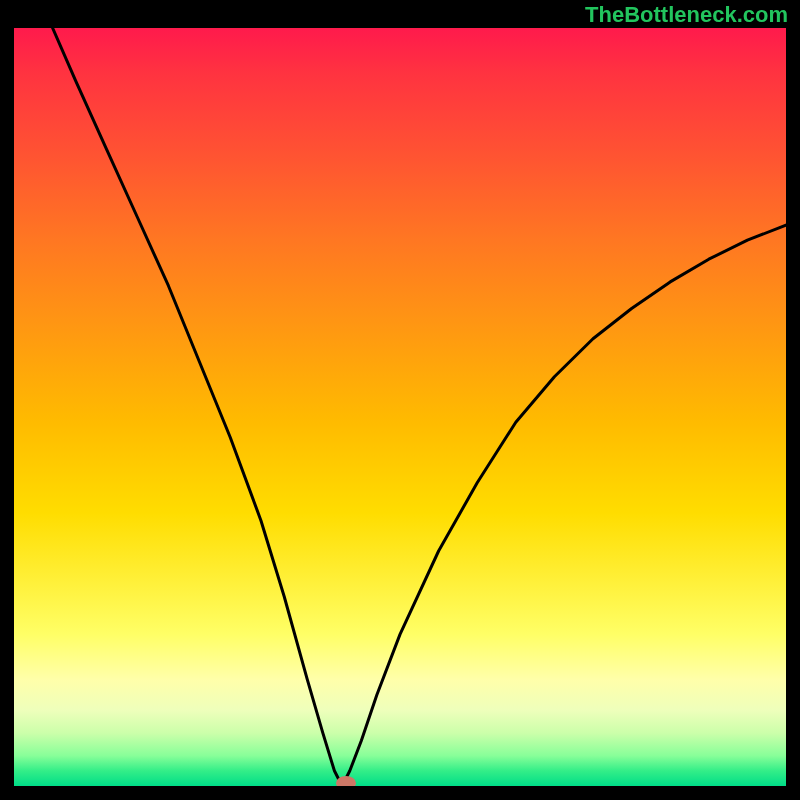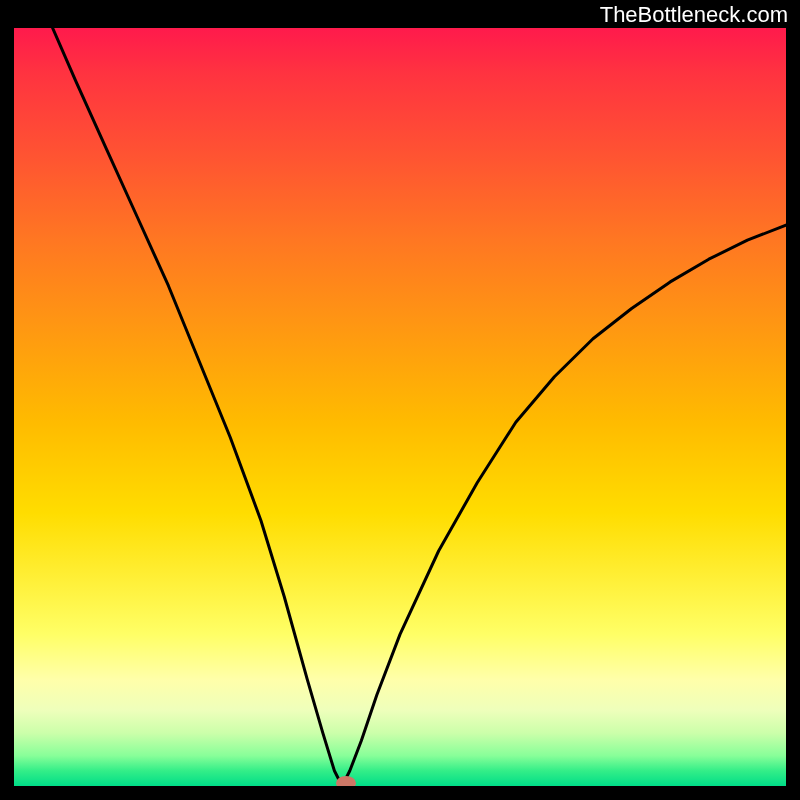--- a/index.html
+++ b/index.html
@@ -13,23 +13,23 @@
   .container {
     position: relative;
     width: 800px;
     height: 800px;
     background: #000;
   }
   .watermark {
     position: absolute;
     top: 2px;
     right: 12px;
-    color: #ffffff;
+    color: #22c55e;
     font-size: 22px;
-    font-weight: 400;
+    font-weight: 700;
     z-index: 10;
     text-align: right;
   }
   .plot-area {
     position: absolute;
     left: 14px;
     top: 28px;
     width: 772px;
     height: 758px;
     overflow: hidden;

